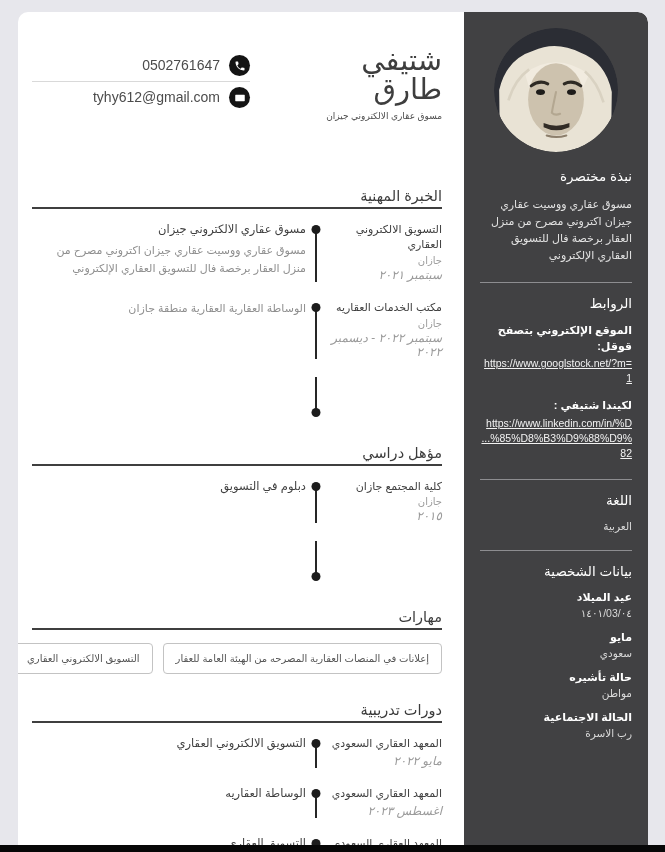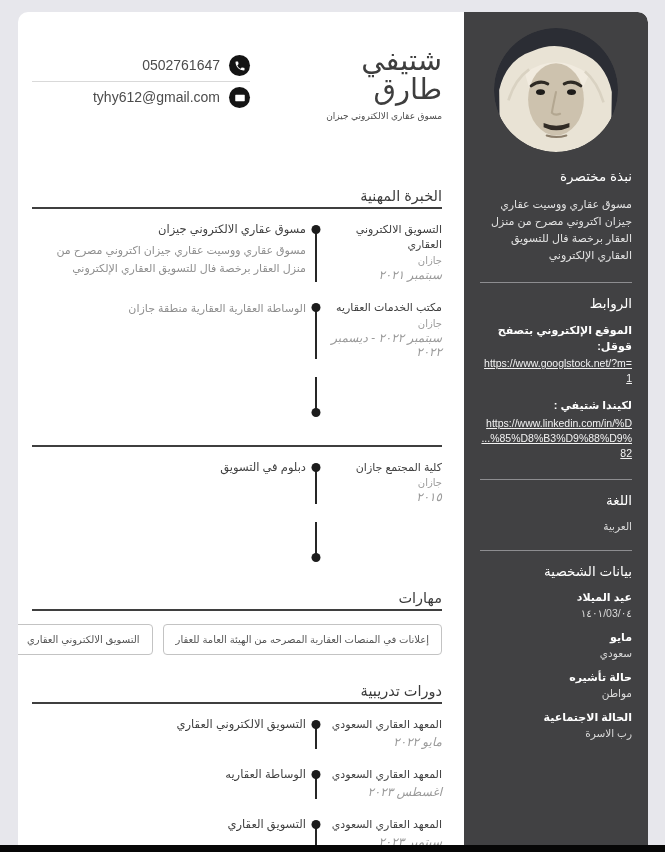--- a/index.html
+++ b/index.html
@@ -159,20 +159,21 @@
         <div class="tail">
           <div></div>
           <div class="tlt">
               <span class="dot"></span>
             </div>
           <div></div>
         </div>
       </section>
 
       <section>
+        <h2 class="sec-title">مؤهل دراسي</h2>
         <div class="sec-rule"></div>
 
         <div class="entry">
           <div class="meta">
             <div class="org">كلية المجتمع جازان</div>
             <div class="loc">جازان</div>
             <div class="date">٢٠١٥</div>
           </div>
           <div class="tl">
               <span class="dot"></span>

